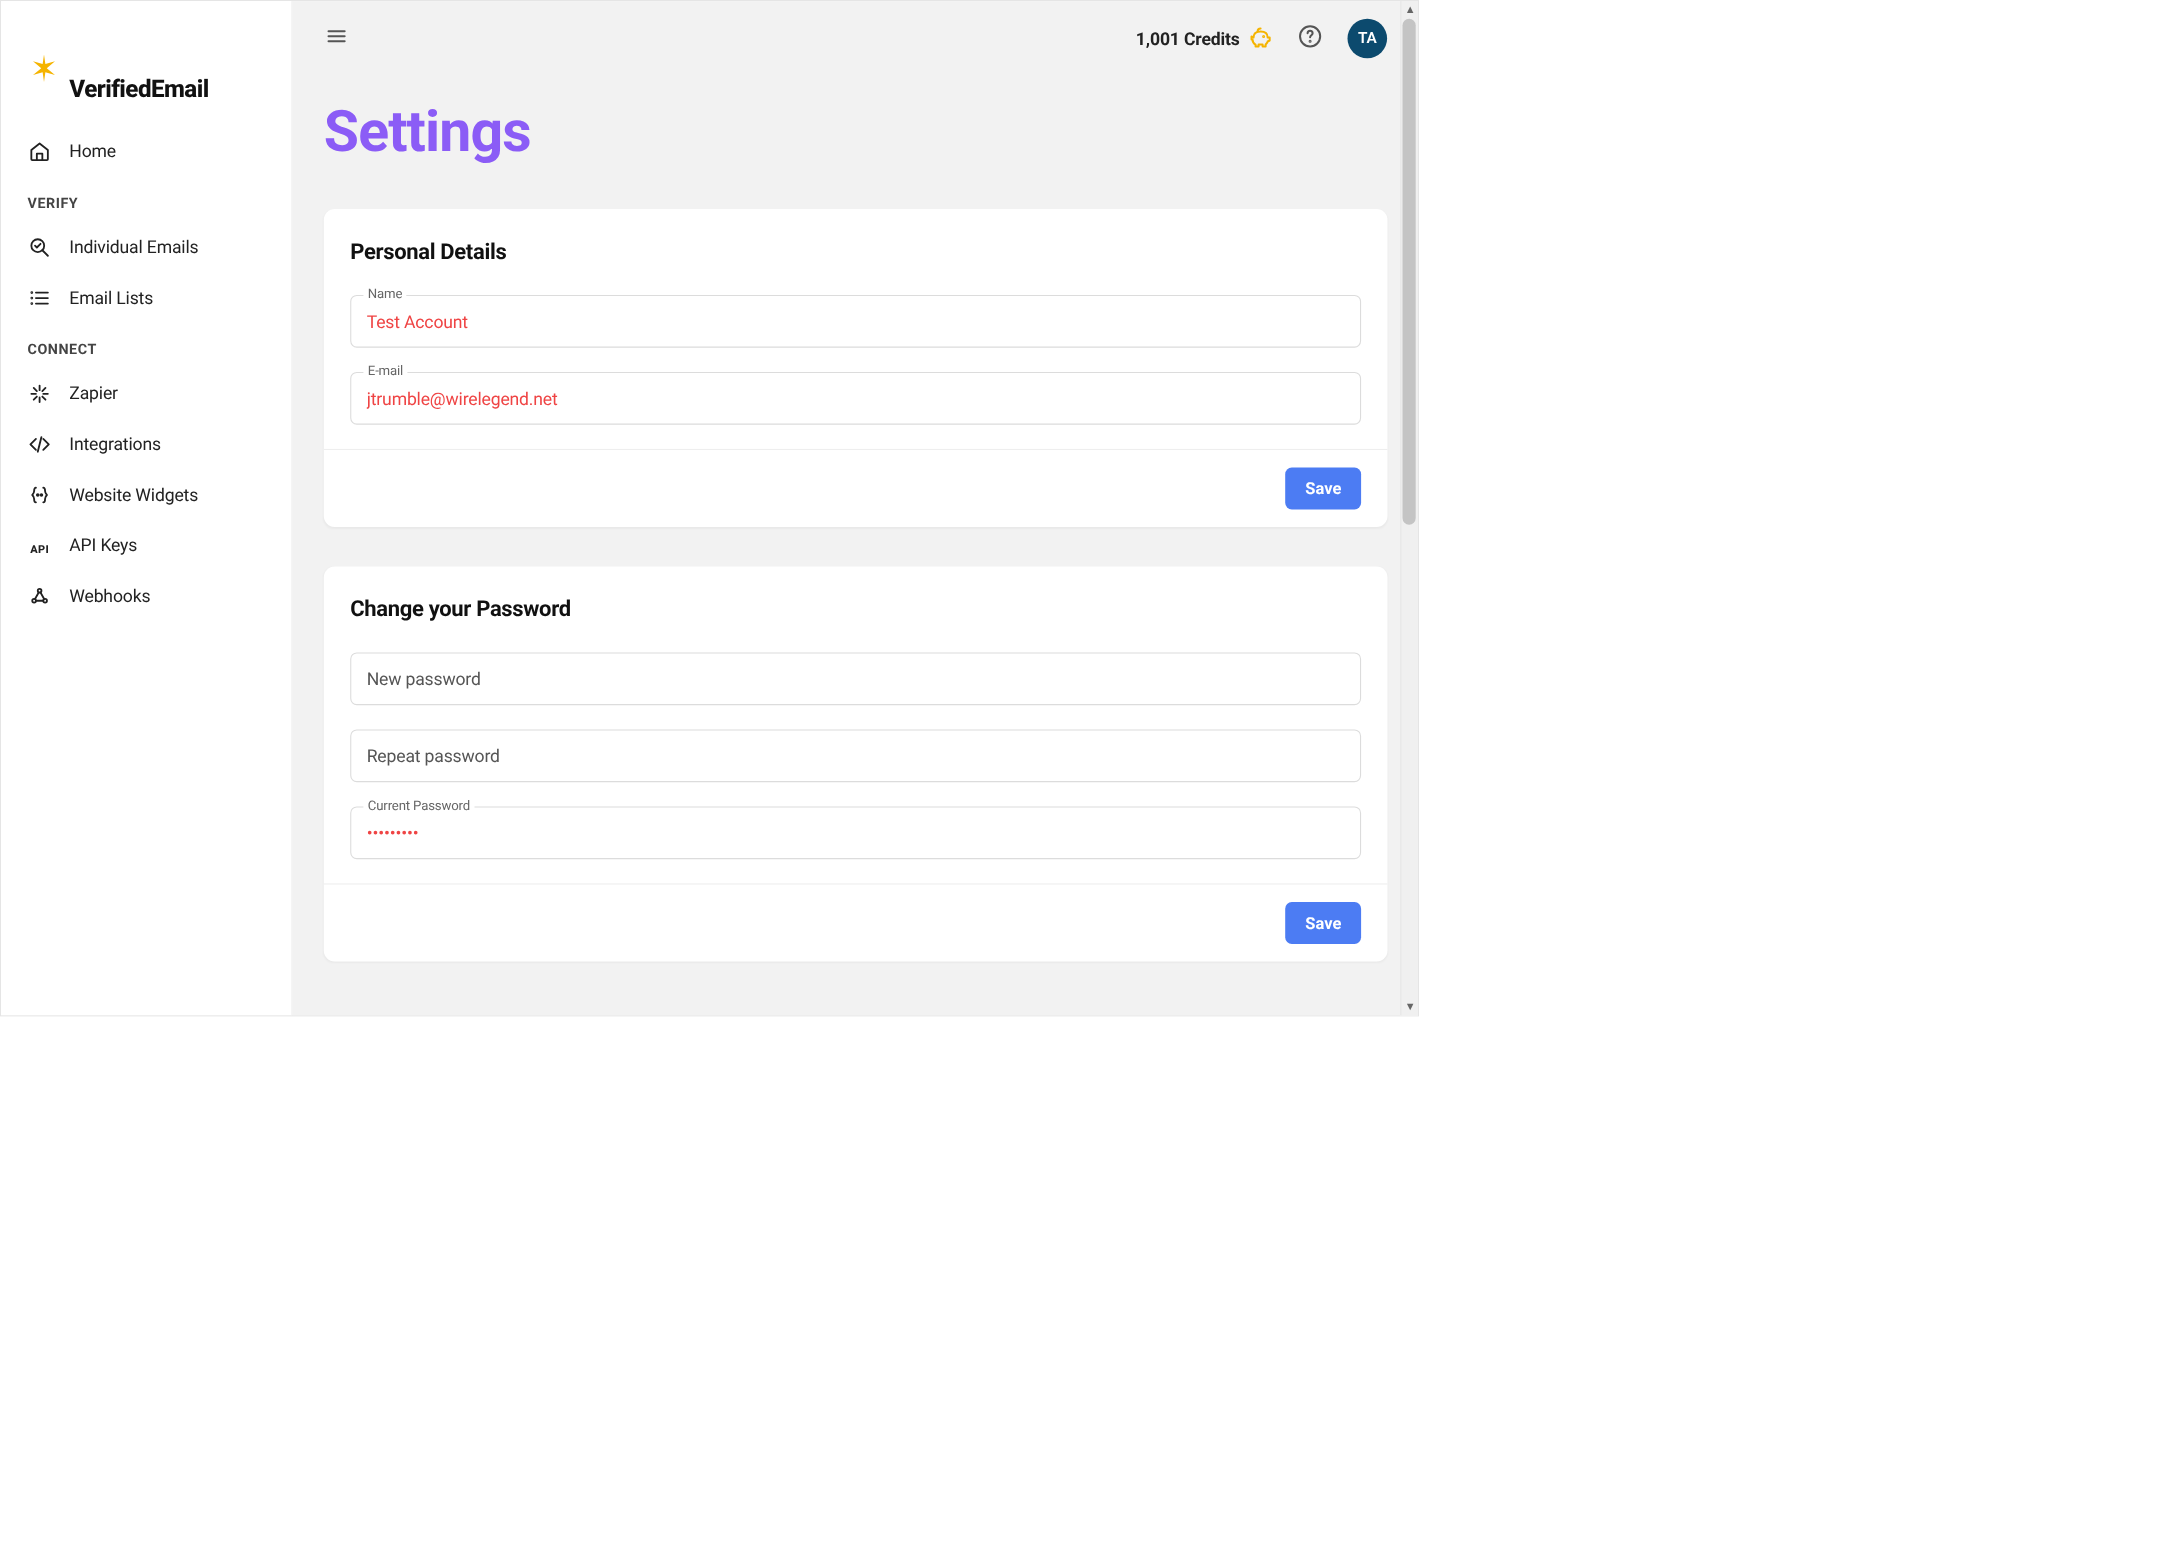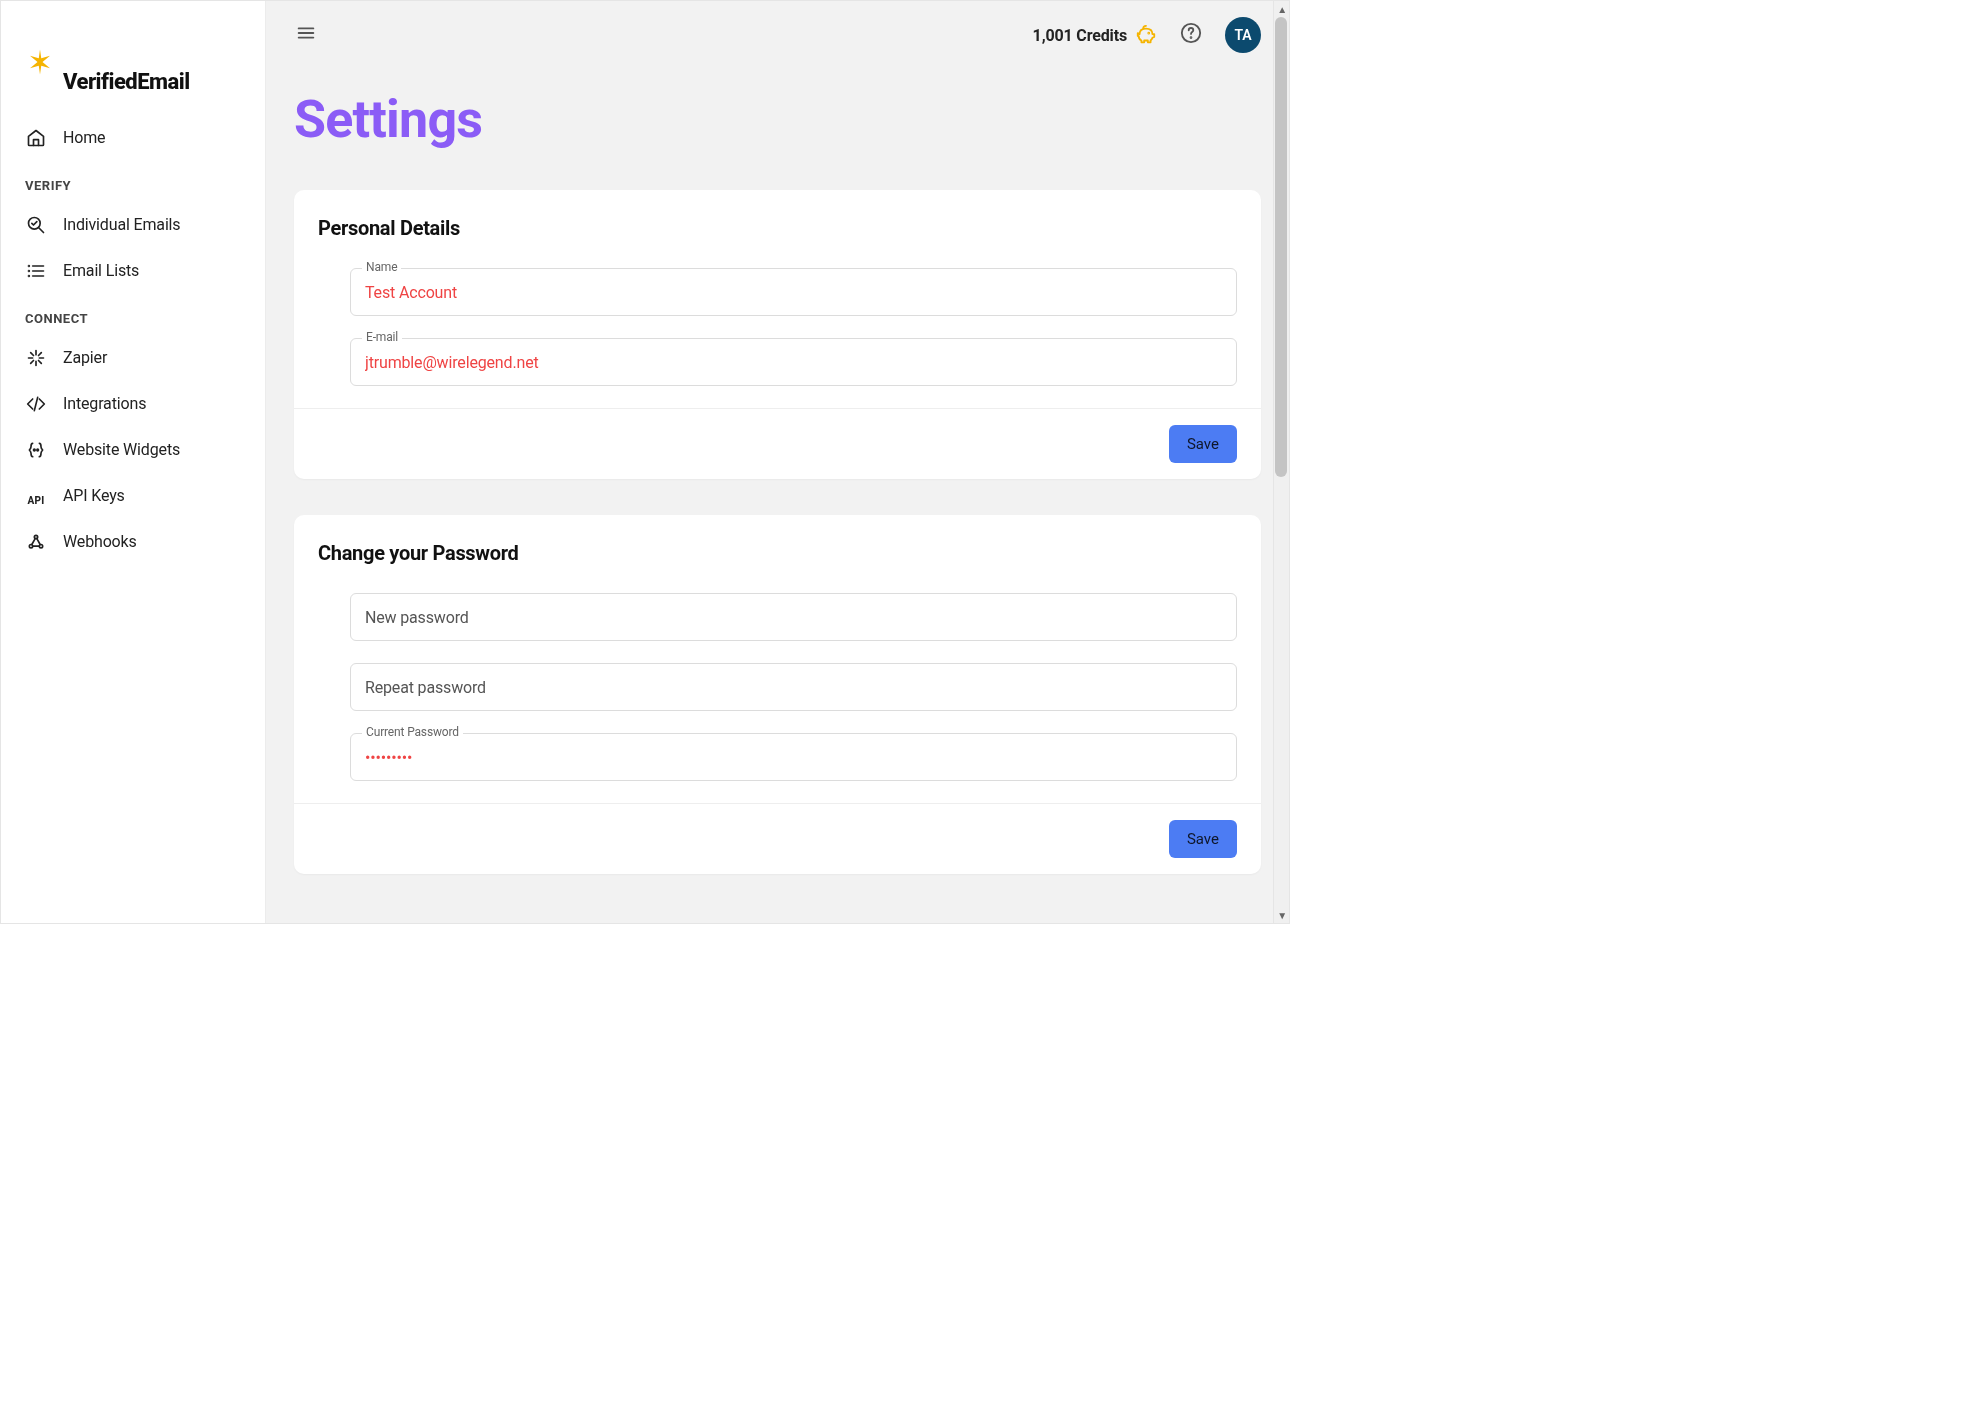--- a/index.html
+++ b/index.html
@@ -145,21 +145,20 @@
   .card h2 {
     font-size: 20px;
     font-weight: 700;
     letter-spacing: -0.3px;
     margin-bottom: 28px;
     color: #111;
   }
   .field {
     position: relative;
     margin-bottom: 22px;
-    margin-left: 32px;
   }
   .field-input {
     width: 100%;
     height: 48px;
     border: 1px solid #dcdcdc;
     border-radius: 6px;
     padding: 0 14px;
     font-size: 16px;
     color: #ef4444;
     background: #fff;
@@ -178,26 +177,26 @@
   }
   .card-footer {
     border-top: 1px solid #eee;
     margin: 0 -24px -24px -24px;
     padding: 16px 24px;
     display: flex;
     justify-content: flex-end;
   }
   .save-btn {
     background: #4c7cf3;
-    color: #0f172a;
+    color: #ffffff;
     border: none;
     border-radius: 6px;
     padding: 10px 18px;
     font-size: 15px;
-    font-weight: 400;
+    font-weight: 700;
     cursor: pointer;
     font-family: inherit;
   }
   
   .scroll-track {
     position: absolute;
     right: 0; top: 0; bottom: 0;
     width: 16px;
     background: #f0f0f0;
     border-left: 1px solid #e5e5e5;

